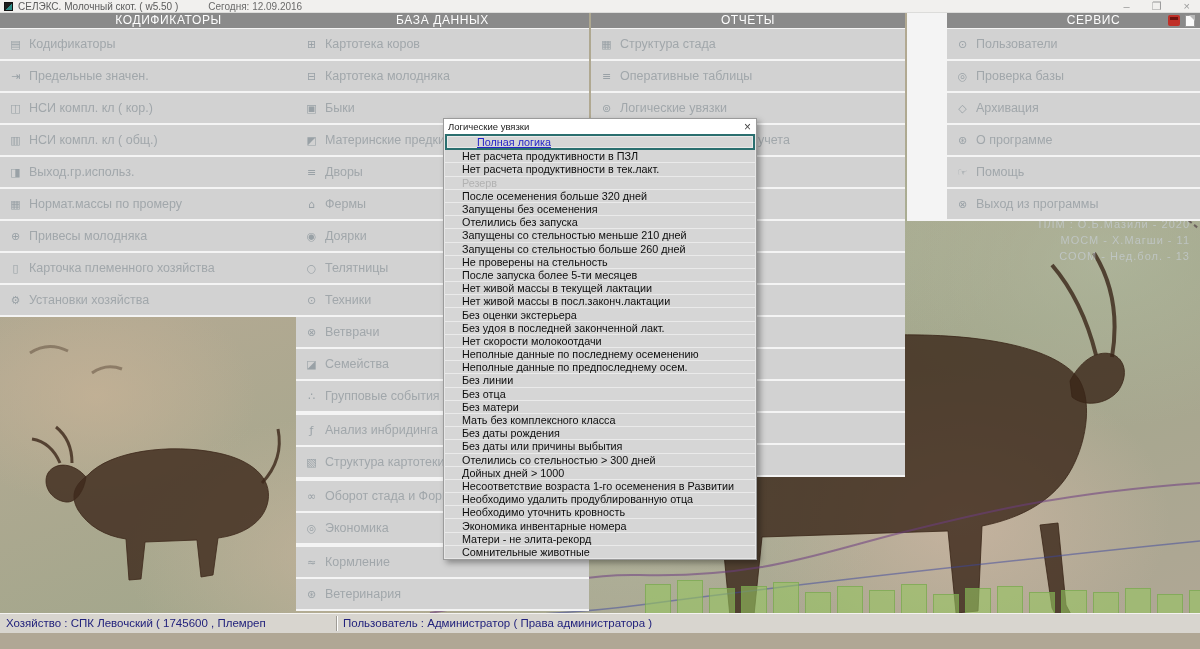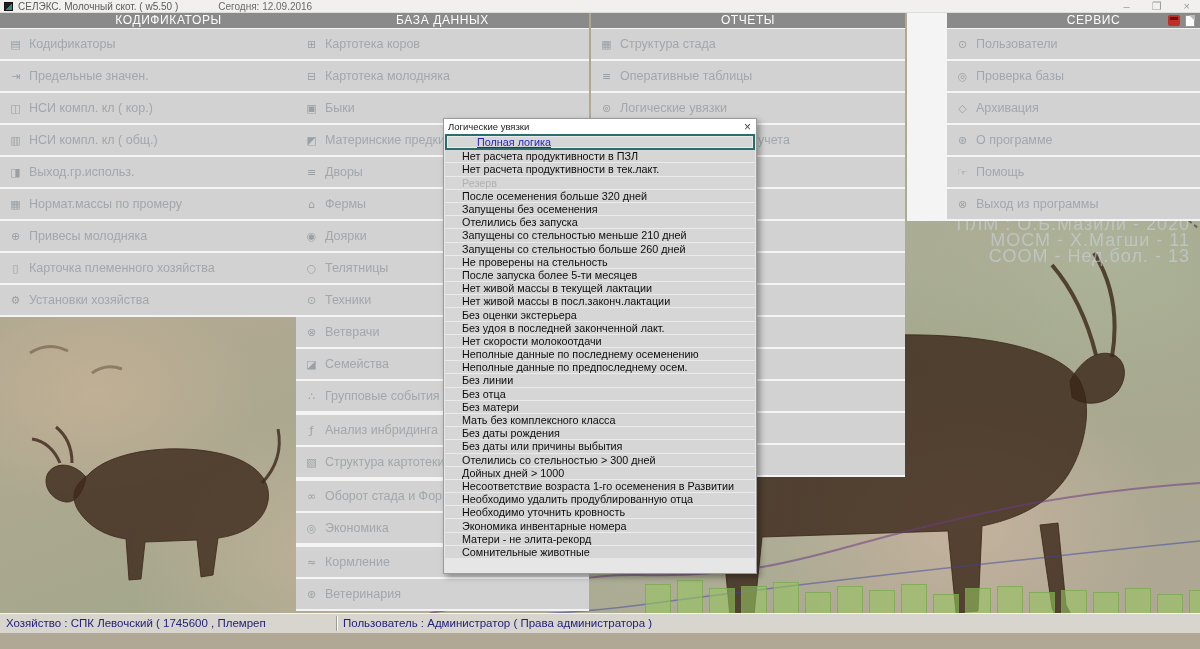--- a/index.html
+++ b/index.html
@@ -15,41 +15,41 @@
     background:#f1f0ee;border-bottom:1px solid #dcdcda;
     display:flex;align-items:center;gap:5px;padding:0 4px;box-sizing:border-box;
     font-size:10px;color:#5b5b5b;z-index:30;
   }
   .app-icon{
     width:9px;height:9px;flex:0 0 9px;
     background:linear-gradient(135deg,#1d1d1d 55%,#2b8c86 55%);
     border:1px solid #111;box-sizing:border-box;
   }
   .tb-title{white-space:nowrap;}
-  .tb-date{margin-left:35px;white-space:nowrap;color:#6a6a6a;}
+  .tb-date{margin-left:25px;white-space:nowrap;color:#6a6a6a;}
   .wincontrols{margin-left:auto;display:flex;gap:22px;color:#9a9a9a;font-size:11px;line-height:11px;padding-right:6px;}
   .wincontrols span{cursor:default;}
   
   .workspace{position:absolute;left:0;top:13px;width:1200px;height:617px;overflow:hidden;}
   .bg{
     position:absolute;inset:0;
     background:
       radial-gradient(230px 160px at 8% 62%, rgba(198,178,150,.75), transparent 70%),
       radial-gradient(300px 200px at 28% 88%, rgba(207,182,160,.6), transparent 70%),
       radial-gradient(380px 260px at 52% 78%, rgba(188,188,168,.55), transparent 70%),
       radial-gradient(300px 220px at 80% 82%, rgba(216,186,168,.6), transparent 70%),
       radial-gradient(340px 240px at 92% 40%, rgba(178,186,160,.6), transparent 70%),
       radial-gradient(260px 180px at 70% 36%, rgba(168,180,152,.55), transparent 70%),
       radial-gradient(220px 150px at 40% 45%, rgba(172,168,142,.5), transparent 70%),
       linear-gradient(160deg,#a8a68e 0%,#b2a992 35%,#a3a78c 65%,#b0a795 100%);
   }
   .bg-svg{position:absolute;inset:0;}
   .watermark{
     position:absolute;right:10px;top:203px;text-align:right;
-    font-size:18px;line-height:16px;color:rgba(205,214,230,.55);
+    font-size:11px;line-height:16px;color:rgba(205,214,230,.55);
     letter-spacing:1px;z-index:1;
   }
   .bars{
     position:absolute;left:645px;top:572px;height:45px;
     display:flex;align-items:flex-end;gap:6px;z-index:1;
   }
   .bar{
     width:26px;background:rgba(150,196,96,.6);
     border:1px solid rgba(110,160,70,.55);box-sizing:border-box;
   }
@@ -78,21 +78,21 @@
   .dialog{
     position:absolute;left:443px;top:105px;width:314px;z-index:20;
     background:#ffffff;border:1px solid #9b9b9b;box-sizing:border-box;
     box-shadow:3px 3px 6px rgba(0,0,0,.35);
   }
   .dlg-titlebar{
     height:15px;display:flex;align-items:center;justify-content:space-between;
     padding:0 5px 0 4px;background:#fff;font-size:9.5px;color:#222;
   }
   .dlg-close{font-size:12px;line-height:12px;color:#444;cursor:default;}
-  .dlg-list{height:424px;display:flex;flex-direction:column;background:#e6e6e6;padding:0 1px 15px 1px;}
+  .dlg-list{height:424px;display:flex;flex-direction:column;background:#e6e6e6;padding:0 1px 1px 1px;}
   .dl-row{
     flex:1;background:#d6d6d6;border-bottom:1px solid #eaeaea;
     font-size:10.8px;line-height:12px;display:flex;align-items:center;
     padding-left:17px;color:#0d0d0d;white-space:nowrap;overflow:hidden;cursor:default;
   }
   .dl-row:last-child{border-bottom:none;}
   .dl-row.selected{
     color:#2424c8;text-decoration:underline;
     border:2px solid #2a6f6f;box-shadow:inset 0 0 0 1px #e9e9e9;
     padding-left:30px;

